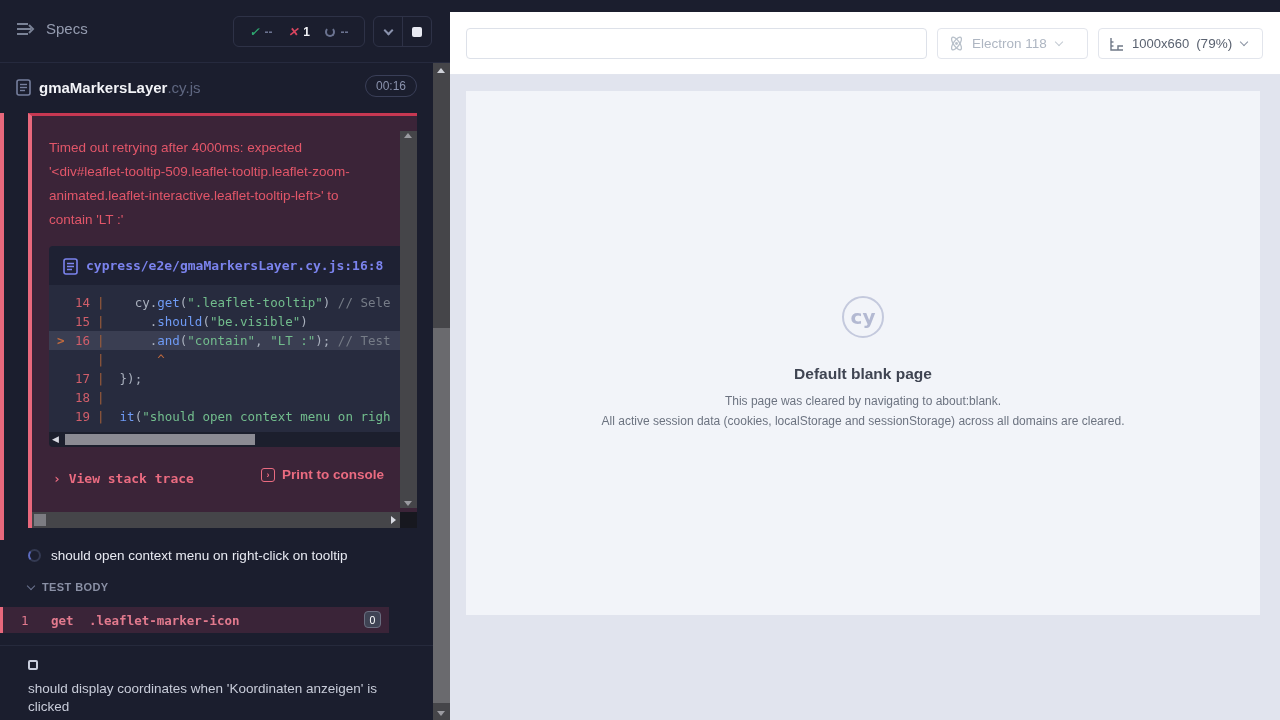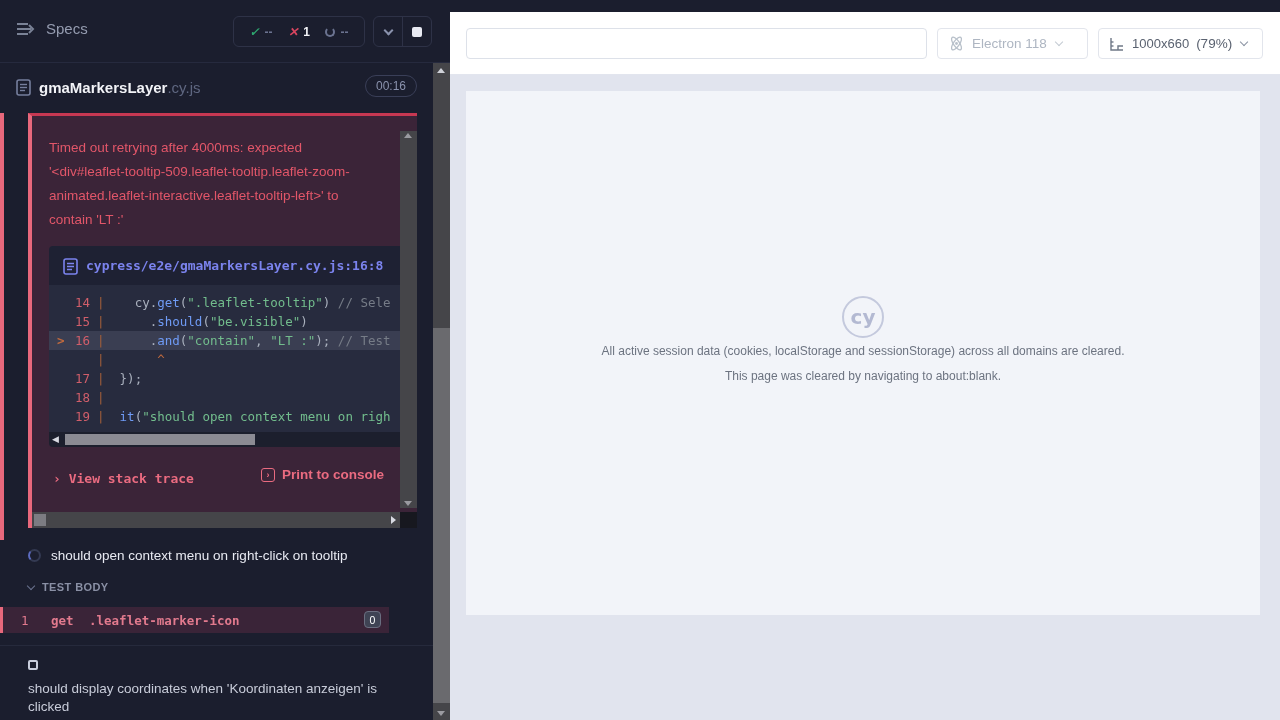--- a/index.html
+++ b/index.html
@@ -319,18 +319,19 @@
         </svg>
         <span class="viewport-label">1000x660</span>
         <span class="zoom-label">(79%)</span>
         <span class="tb-chev2"></span>
       </button>
     </div>
 
     <div class="stage">
       <div class="page">
         <div class="cy-logo">cy</div>
+        <h2 class="blank-title">Default blank page</h2>
+        <p class="blank-line first">This page was cleared by navigating to about:blank.</p>
         <p class="blank-line">All active session data (cookies, localStorage and sessionStorage) across all domains are cleared.</p>
-        <p class="blank-line first">This page was cleared by navigating to about:blank.</p>
       </div>
     </div>
   </main>
 </div>
 
 </body></html>

